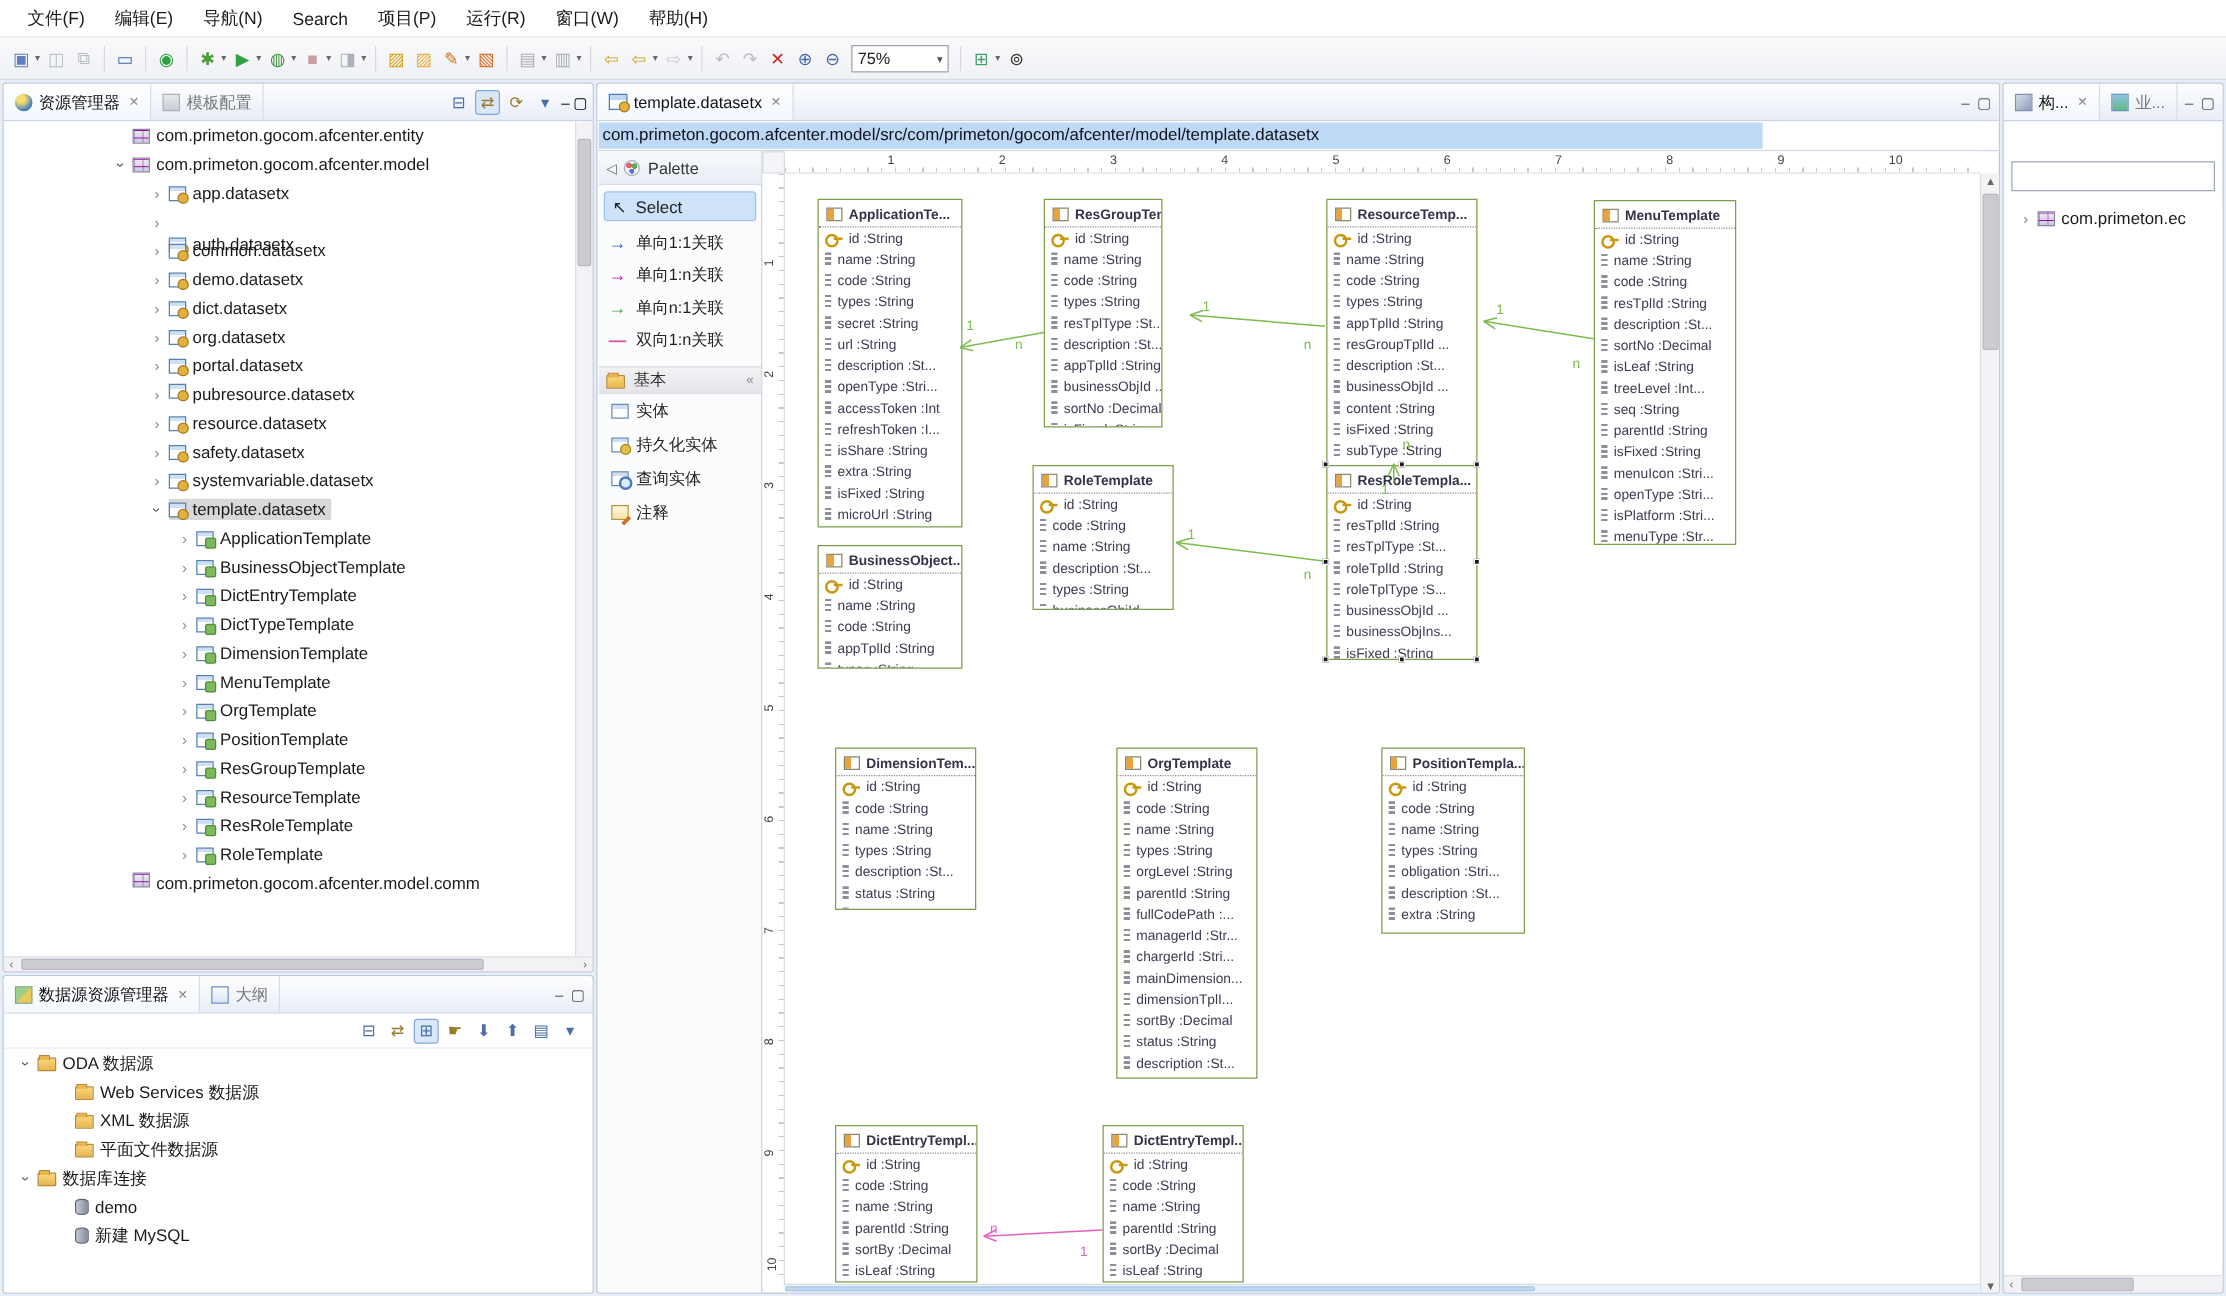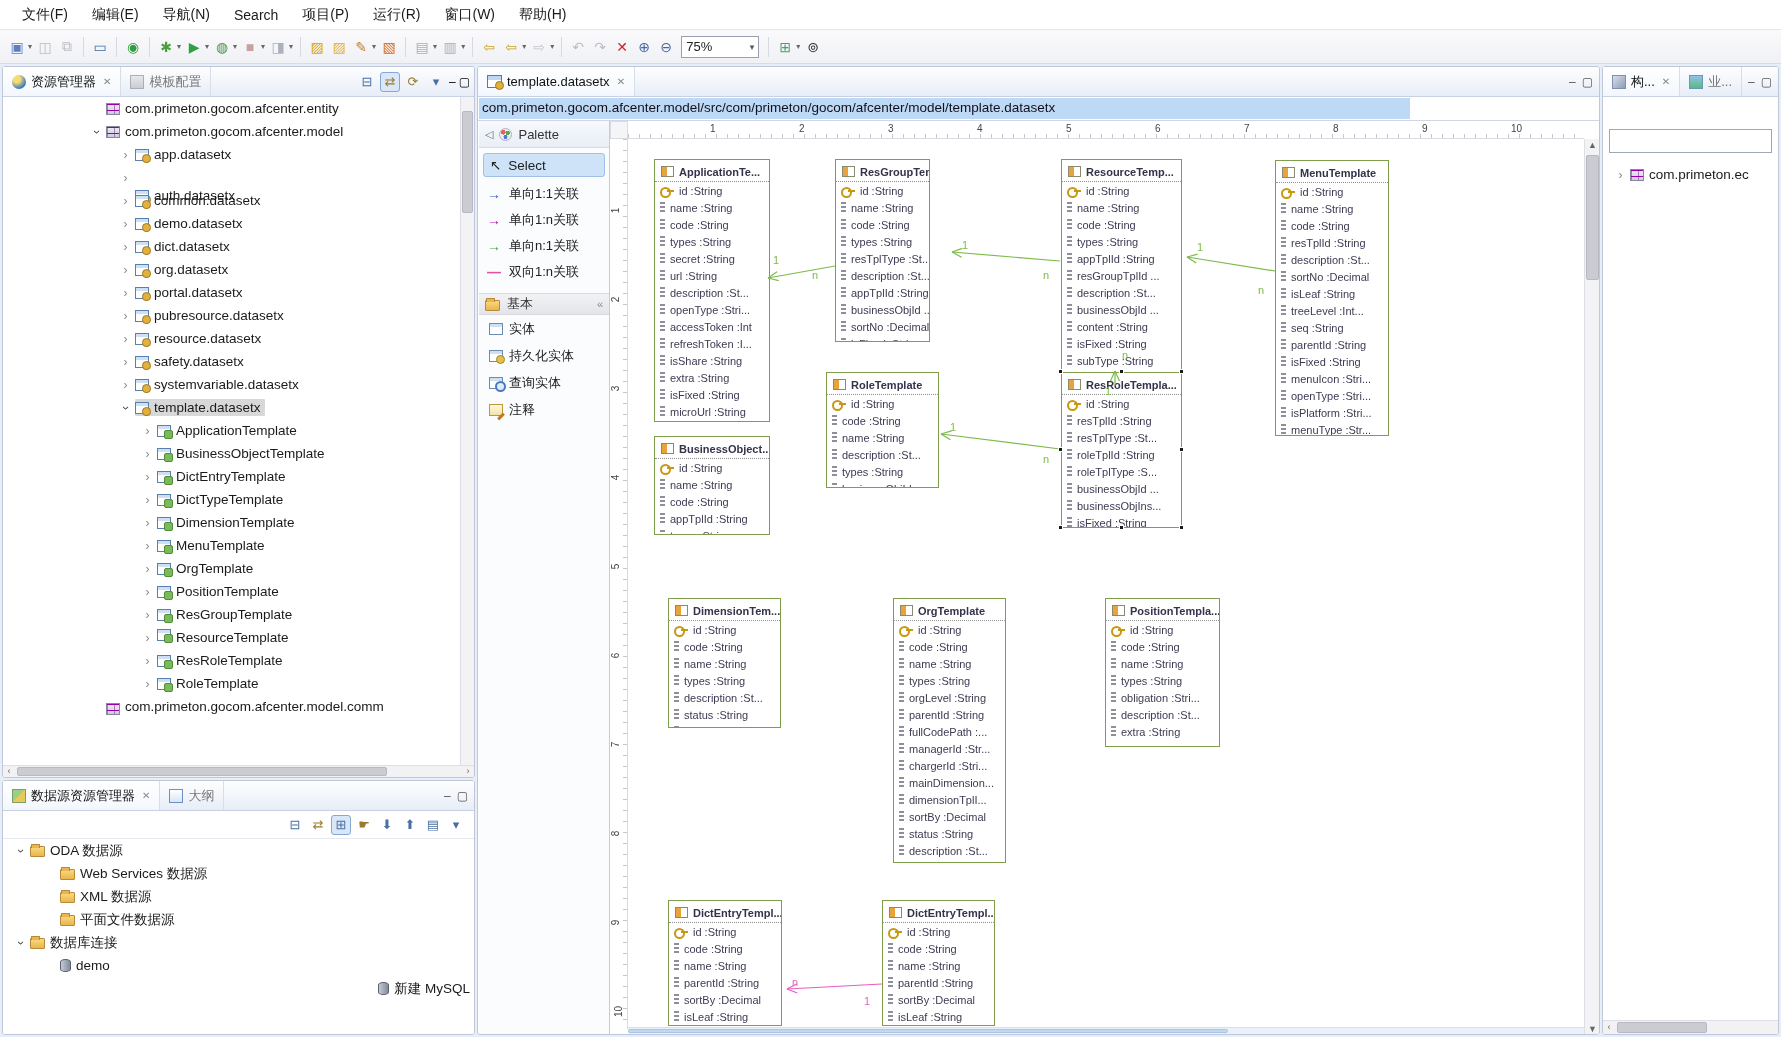--- a/index.html
+++ b/index.html
@@ -295,21 +295,21 @@
       </div>
       <div class="trow" style="padding-left: 113px;">
         <span class="chev">›</span>
         <span style="display: flex; align-items: center;">
           <span class="ticon ticon-dataset"></span>
           <span class="tlabel">portal.datasetx</span>
         </span>
       </div>
       <div class="trow" style="padding-left: 113px;">
         <span class="chev">›</span>
-        <span style="display: flex; align-items: center;">
+        <span style="display: flex; align-items: flex-start;">
           <span class="ticon ticon-dataset"></span>
           <span class="tlabel">pubresource.datasetx</span>
         </span>
       </div>
       <div class="trow" style="padding-left: 113px;">
         <span class="chev">›</span>
         <span style="display: flex; align-items: center;">
           <span class="ticon ticon-dataset"></span>
           <span class="tlabel">resource.datasetx</span>
         </span>
@@ -393,42 +393,42 @@
       </div>
       <div class="trow" style="padding-left: 135px;">
         <span class="chev">›</span>
         <span style="display: flex; align-items: center;">
           <span class="ticon ticon-entity"></span>
           <span class="tlabel">ResGroupTemplate</span>
         </span>
       </div>
       <div class="trow" style="padding-left: 135px;">
         <span class="chev">›</span>
-        <span style="display: flex; align-items: flex-start;">
+        <span style="display: flex; align-items: center;">
           <span class="ticon ticon-entity"></span>
           <span class="tlabel">ResourceTemplate</span>
         </span>
       </div>
       <div class="trow" style="padding-left: 135px;">
         <span class="chev">›</span>
         <span style="display: flex; align-items: center;">
           <span class="ticon ticon-entity"></span>
           <span class="tlabel">ResRoleTemplate</span>
         </span>
       </div>
       <div class="trow" style="padding-left: 135px;">
         <span class="chev">›</span>
         <span style="display: flex; align-items: center;">
           <span class="ticon ticon-entity"></span>
           <span class="tlabel">RoleTemplate</span>
         </span>
       </div>
       <div class="trow" style="padding-left: 84px;">
         <span class="chev"></span>
-        <span style="display: flex; align-items: flex-end;">
+        <span style="display: flex; align-items: flex-start;">
           <span class="ticon ticon-package"></span>
           <span class="tlabel">com.primeton.gocom.afcenter.model.comm</span>
         </span>
       </div>
     </div>
   <div class="vscroll" style="right:0; top:30px; bottom:12px; width:14px;">
     <div class="vthumb" style="top:14px; height:102px;"></div>
   </div>
   <div class="hscroll" style="left:0; right:0; bottom:0; height:12px;">
     <span class="sarrow" style="left:0; top:0;">‹</span>
@@ -499,21 +499,21 @@
           <span class="tlabel">数据库连接</span>
         </span>
       </div>
       <div class="trow" style="padding-left: 38px;">
         <span class="chev"></span>
         <span style="display: flex; align-items: center;">
           <span class="ticon ticon-db"></span>
           <span class="tlabel">demo</span>
         </span>
       </div>
-      <div class="trow" style="padding-left: 38px; justify-content: flex-end;">
+      <div class="trow" style="padding-left: 38px;">
         <span class="chev"></span>
         <span style="display: flex; align-items: center;">
           <span class="ticon ticon-db"></span>
           <span class="tlabel">新建 MySQL</span>
         </span>
       </div>
     </div>
 </div>
 
 <div class="panel" id="editor" style="left:477px; top:66px; width:1123px; height:969px;">

